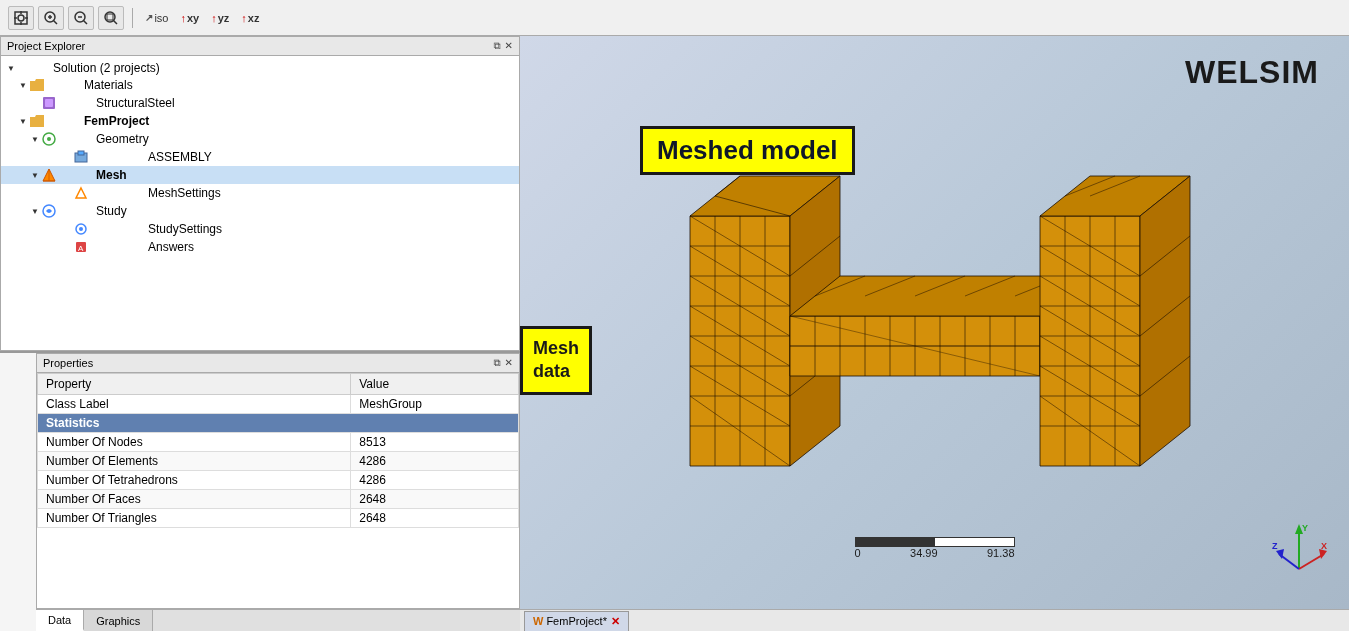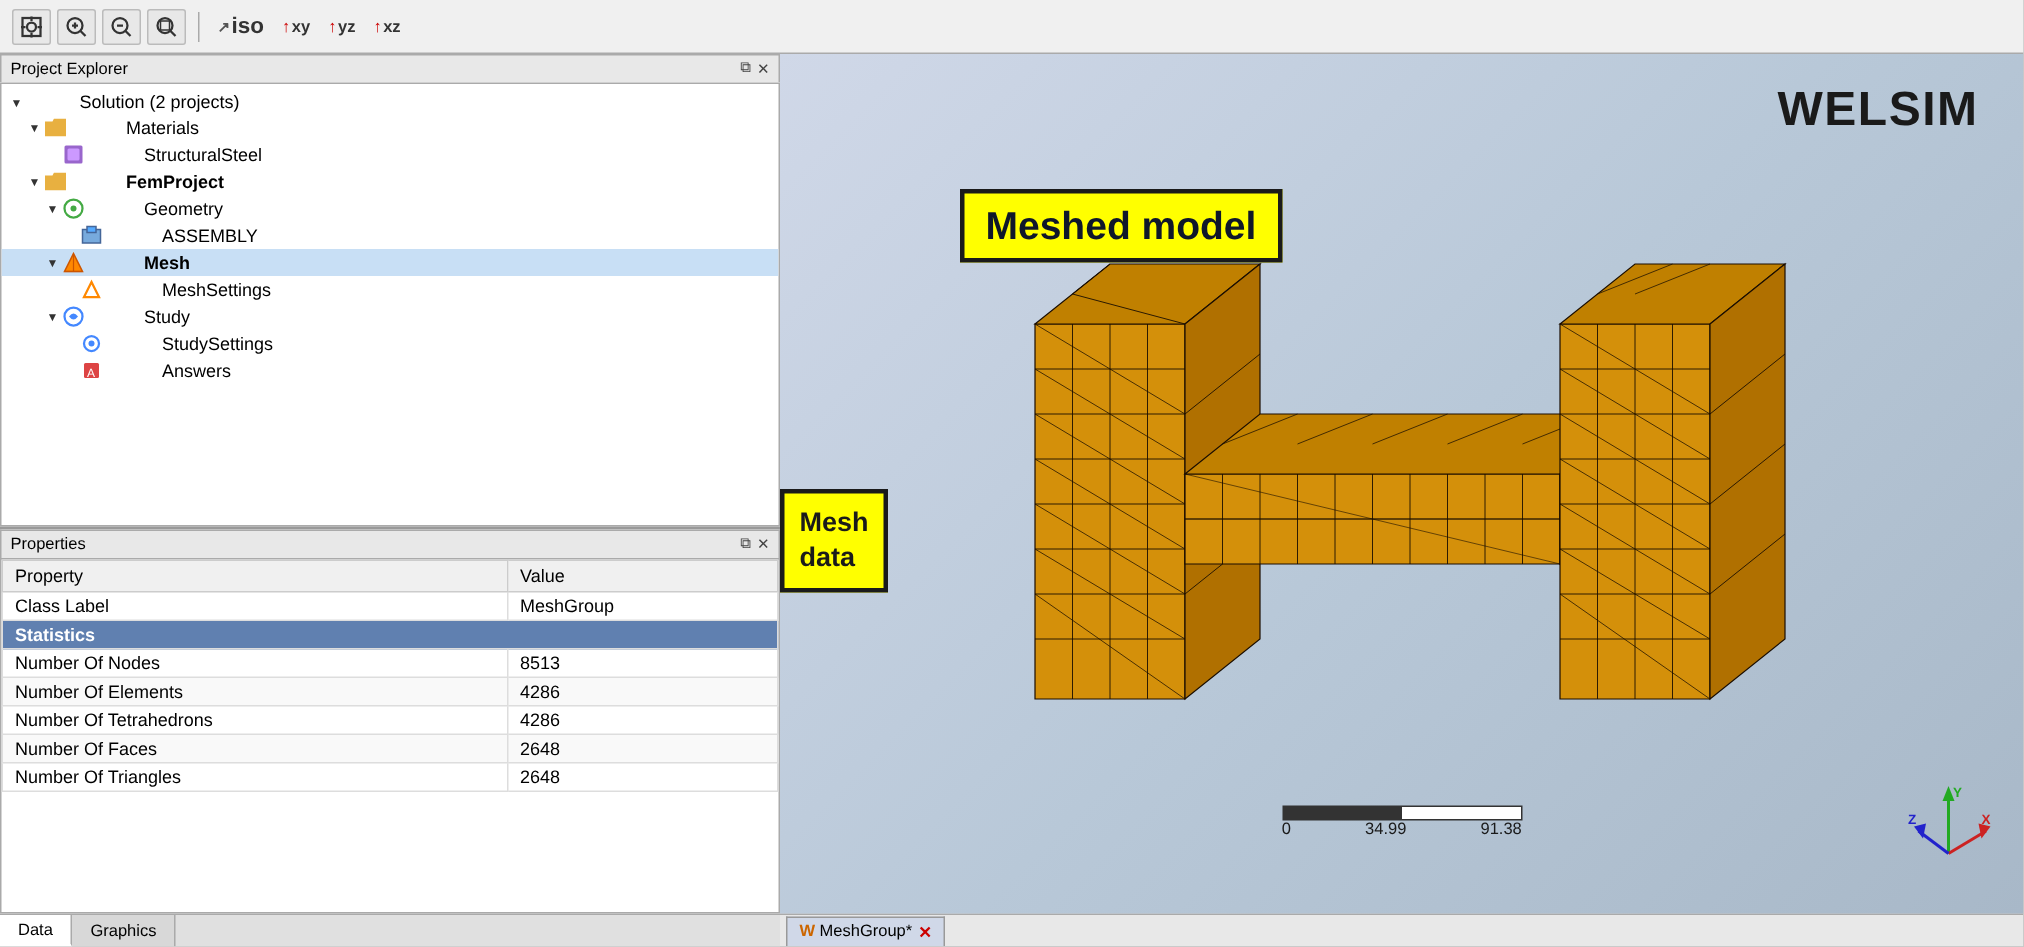--- a/index.html
+++ b/index.html
@@ -120,29 +120,30 @@
       font-size: 13px;
     }
     .tree-label {
       font-size: 12px;
       margin-left: 36px;
     }
     .tree-label.bold { font-weight: bold; }
 
     .indent-1 { padding-left: 16px; }
     .indent-2 { padding-left: 28px; }
-    .indent-3 { padding-left: 40px; }
+    .indent-3 { padding-left: 40px; gap: 20px; }
 
     
     .properties-panel {
       height: 280px;
       min-height: 280px;
       display: flex;
       flex-direction: column;
       border-top: 2px solid #999;
+      padding-left: 36px;
     }
 
     .properties-table-container {
       border: 1px solid #aaa;
       background: white;
       flex: 1;
       overflow-y: auto;
     }
 
     table.properties-table {
@@ -360,21 +361,21 @@
   <button class="toolbar-btn" title="Zoom Box">
     <svg width="16" height="16" viewBox="0 0 16 16">
       <circle cx="7" cy="7" r="5" fill="none" stroke="#333" stroke-width="1.5"></circle>
       <line x1="10.5" y1="10.5" x2="14" y2="14" stroke="#333" stroke-width="1.5"></line>
       <rect x="4" y="4" width="6" height="6" fill="none" stroke="#333" stroke-width="1"></rect>
     </svg>
   </button>
   <div class="toolbar-divider"></div>
   <div class="axis-btn">
     <span style="font-size:10px; color:#555">↗</span>
-    <span style="font-size:15px; font-weight:bold; color:#333">iso</span>
+    <span style="font-size:11px; font-weight:normal; color:#333">iso</span>
   </div>
   <div class="axis-btn">
     <span style="color:#cc0000; font-size:11px; font-weight:bold">↑</span>
     <span style="font-size:11px; font-weight:bold; color:#333">xy</span>
   </div>
   <div class="axis-btn">
     <span style="color:#cc0000; font-size:11px; font-weight:bold">↑</span>
     <span style="font-size:11px; font-weight:bold; color:#333">yz</span>
   </div>
   <div class="axis-btn">
@@ -701,19 +702,19 @@
         <line x1="30" y1="50" x2="10" y2="35" stroke="#2222cc" stroke-width="2"></line>
         <polygon points="7,32 15,30 13,40" fill="#2222cc"></polygon>
         <text x="3" y="30" font-size="9" fill="#2222cc" font-weight="bold">Z</text>
       </svg>
 
     </div>
 
     <div class="viewport-tab-bar">
       <div class="viewport-tab">
         <span class="tab-icon">W</span>
-        <span>MeshGroup*</span>
+        <span>FemProject*</span>
         <span class="tab-close">✕</span>
       </div>
     </div>
   </div>
 
 </div>
 
 </body></html>

